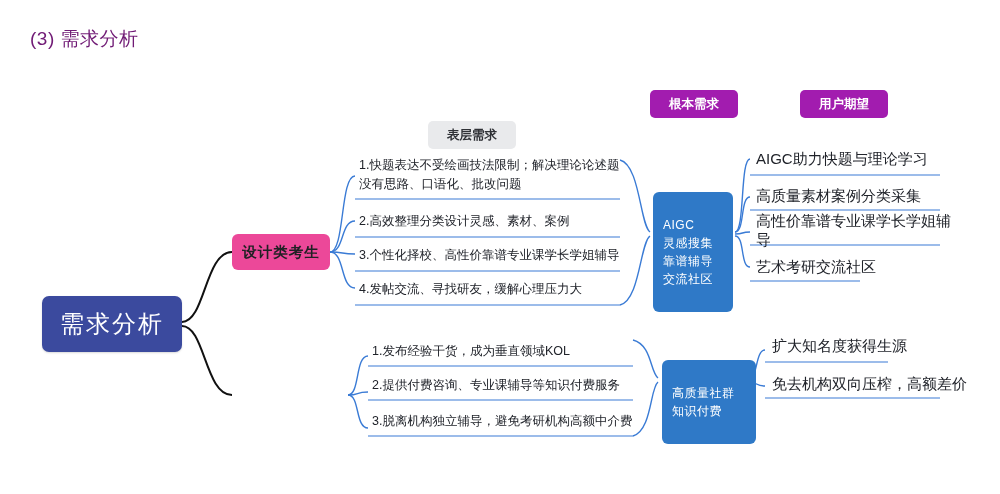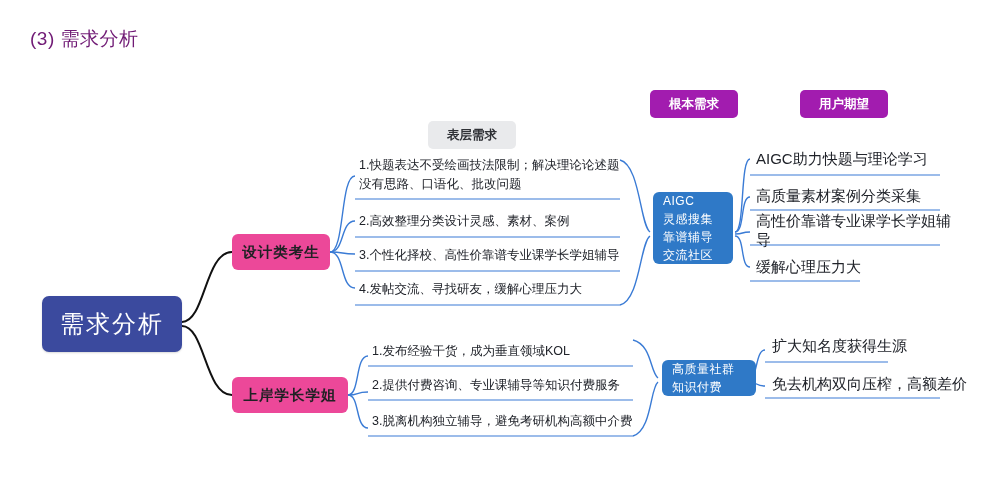--- a/index.html
+++ b/index.html
@@ -65,21 +65,21 @@
     display:flex;align-items:center;
   }
 
   
   .sum-box{
     background:#2f79c7;
     color:#fff;
     border-radius:6px;
     font-size:12px;
     line-height:1.5;
-    padding:0 10px;
+    padding:24px 10px;
     text-align:left;
     letter-spacing:.5px;
   }
 
   
   .exp{
     font-size:15px;
     color:#20232a;
     display:flex;align-items:center;
     padding-left:4px;
@@ -152,23 +152,22 @@
   <div class="abs leaf" style="left:357px;top:278px;width:262px;height:24px;">4.发帖交流、寻找研友，缓解心理压力大</div>
 
   <div class="abs sum-box" style="left:653px;top:192px;width:60px;white-space:pre-line;">AIGC
 灵感搜集
 靠谱辅导
 交流社区</div>
 
   <div class="abs exp" style="left:752px;top:147px;width:200px;height:24px;">AIGC助力快题与理论学习</div>
   <div class="abs exp" style="left:752px;top:184px;width:200px;height:24px;">高质量素材案例分类采集</div>
   <div class="abs exp" style="left:752px;top:219px;width:200px;height:24px;">高性价靠谱专业课学长学姐辅导</div>
-  <div class="abs exp" style="left:752px;top:255px;width:200px;height:24px;">缓解心理压力大</div>
+  <div class="abs exp" style="left:752px;top:255px;width:200px;height:24px;">艺术考研交流社区</div>
 
-  <div class="abs branch-node" style="left:232px;top:377px;width:116px;height:36px;">上岸学长学姐</div>
 
   <div class="abs leaf" style="left:370px;top:340px;width:262px;height:24px;">1.发布经验干货，成为垂直领域KOL</div>
   <div class="abs leaf" style="left:370px;top:374px;width:262px;height:24px;">2.提供付费咨询、专业课辅导等知识付费服务</div>
   <div class="abs leaf" style="left:370px;top:410px;width:262px;height:24px;">3.脱离机构独立辅导，避免考研机构高额中介费</div>
 
   <div class="abs sum-box" style="left:662px;top:360px;width:74px;white-space:pre-line;">高质量社群
 知识付费</div>
 
   <div class="abs exp" style="left:768px;top:334px;width:200px;height:24px;">扩大知名度获得生源</div>
   <div class="abs exp" style="left:768px;top:372px;width:210px;height:24px;">免去机构双向压榨，高额差价</div>

